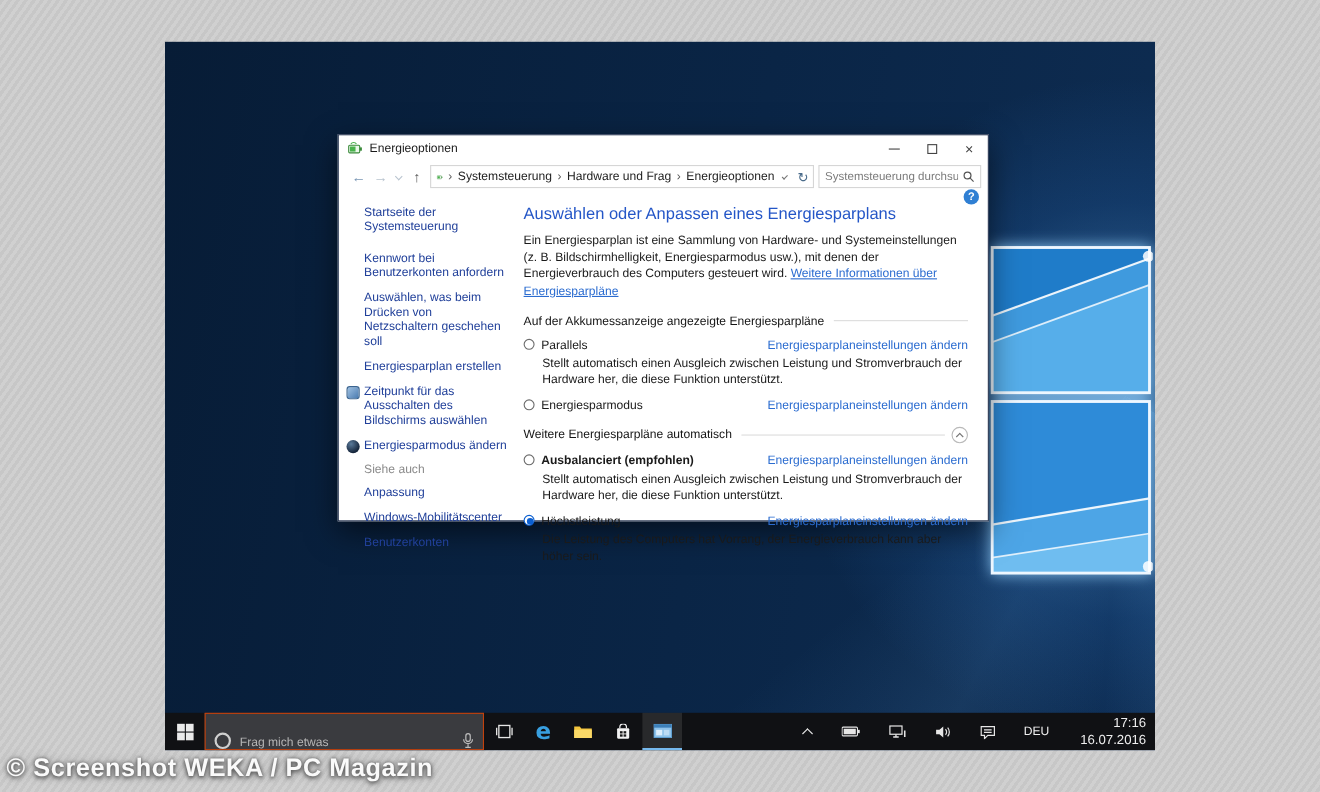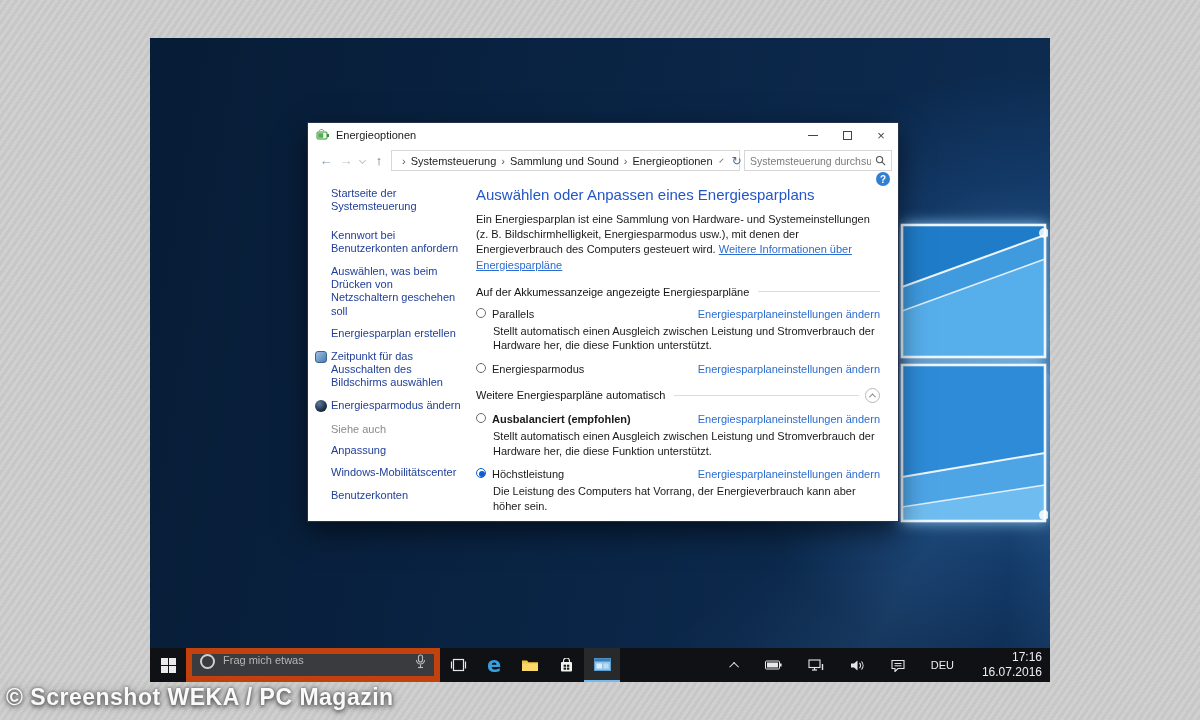--- a/index.html
+++ b/index.html
@@ -23,39 +23,39 @@
 
   
   .taskbar{
     position:absolute; left:0; bottom:0; width:900px; height:34px;
     background:#101114; display:flex; align-items:stretch; color:#dcdcdc;
   }
   .tb-btn{ display:flex; align-items:center; justify-content:center; width:36px; cursor:pointer; }
   .start-logo{ display:grid; grid-template-columns:7px 7px; grid-template-rows:7px 7px; gap:1px; }
   .start-logo span{ background:#eaeaea; }
   .tb-search{
-    width:254px; background:#3a3b3f; border:6px solid #c2410c; margin:0; display:flex; align-items:flex-start;
+    width:254px; background:#3a3b3f; border:1px solid #c2410c; margin:0; display:flex; align-items:flex-end;
     padding:0 8px; gap:8px;
   }
   .cortana-ring{ width:15px; height:15px; border:2px solid #cfcfcf; border-radius:50%; flex:none; }
   .tb-search-text{ color:#b5b5b5; font-size:11px; flex:1; white-space:nowrap; overflow:hidden; }
   .tb-icons{ display:flex; }
   .tb-app{ width:36px; display:flex; align-items:center; justify-content:center; cursor:pointer; }
   .tb-app.active{ background:rgba(255,255,255,.10); border-bottom:2px solid #76b9ed; }
   .edge-e{ color:#389fe0; font-size:21px; font-weight:bold; font-family:"DejaVu Sans",sans-serif; line-height:1; }
   .tb-spacer{ flex:1; }
   .tray{ display:flex; align-items:center; gap:26px; padding-right:8px; }
   .tray-item{ display:flex; align-items:center; justify-content:center; cursor:pointer; }
   .chev-up-icon{ width:7px; height:7px; border-left:1.5px solid #e6e6e6; border-top:1.5px solid #e6e6e6; transform:rotate(45deg) translateY(2px); }
   .tray-lang{ font-size:11px; color:#eee; }
   .tray-clock{ text-align:right; font-size:12px; line-height:1.25; color:#eee; padding-left:2px; }
 
   
   .window{
-    position:absolute; left:157px; top:84px; width:592px; height:400px;
+    position:absolute; left:157px; top:84px; width:592px; height:352px;
     background:#fff; border:1px solid #24324f; box-shadow:0 10px 26px rgba(0,0,0,.55);
     font-size:11px; color:#1a1a1a;
   }
   .titlebar{ height:24px; display:flex; align-items:center; padding-left:8px; }
   .win-title{ font-size:11px; margin-left:6px; flex:1; }
   .win-controls{ display:flex; height:100%; }
   .win-ctl{ width:34px; display:flex; align-items:center; justify-content:center; color:#444; cursor:pointer; }
   .min-glyph{ width:10px; height:1px; background:#444; }
   .max-glyph{ width:9px; height:9px; border:1px solid #444; }
   .close-glyph{ font-size:13px; line-height:1; }
@@ -179,21 +179,21 @@
       <span class="nav-arrow up">↑</span>
       <div class="crumb-field">
         <svg width="12" height="12" viewBox="0 0 14 14">
           <rect x="1" y="4" width="10" height="7" rx="1" fill="#eaf7ea" stroke="#3a8a3a"></rect>
           <rect x="2.2" y="5.2" width="5" height="4.6" fill="#49b24c"></rect>
           <rect x="11" y="6" width="2" height="3" fill="#3a8a3a"></rect>
         </svg>
         <span class="crumb-sep">›</span>
         <span class="crumb">Systemsteuerung</span>
         <span class="crumb-sep">›</span>
-        <span class="crumb">Sammlung und Sound</span>
+        <span class="crumb">Hardware und Frag</span>
         <span class="crumb-sep">›</span>
         <span class="crumb">Energieoptionen</span>
         <span class="crumb-tail"></span>
         <span class="chev-dd"></span>
         <span class="refresh-glyph">↻</span>
       </div>
       <div class="search-field">
         <span class="search-ph">Systemsteuerung durchsuchen</span>
         <svg width="11" height="11" viewBox="0 0 12 12">
           <circle cx="5" cy="5" r="3.4" fill="none" stroke="#555" stroke-width="1.2"></circle>

